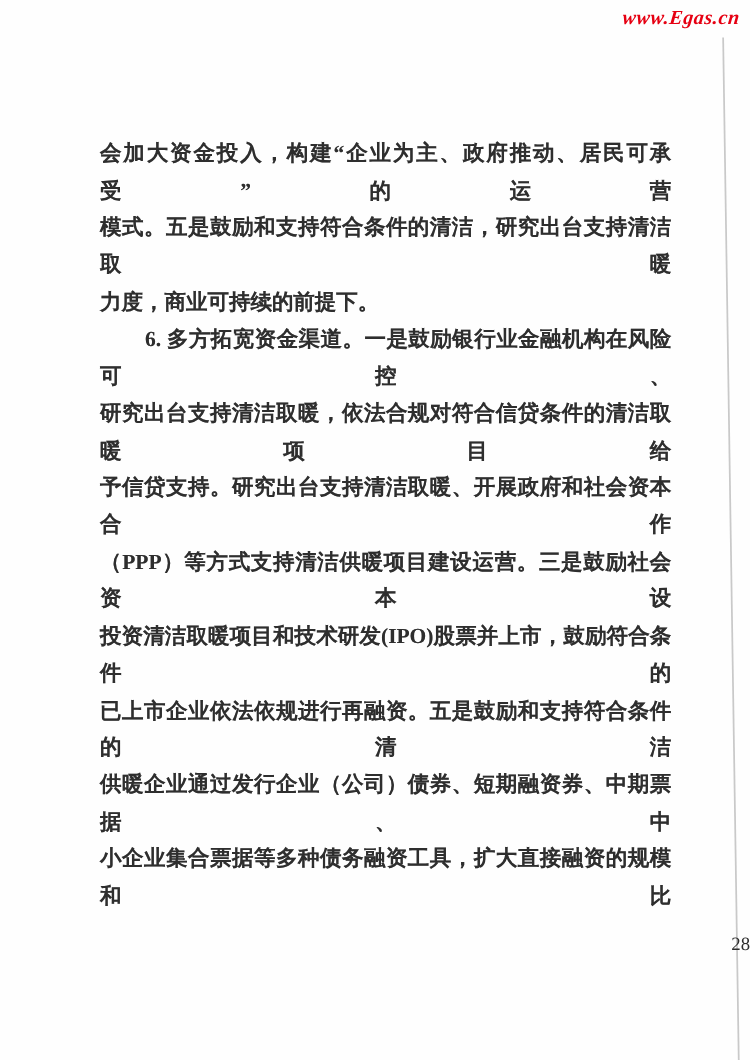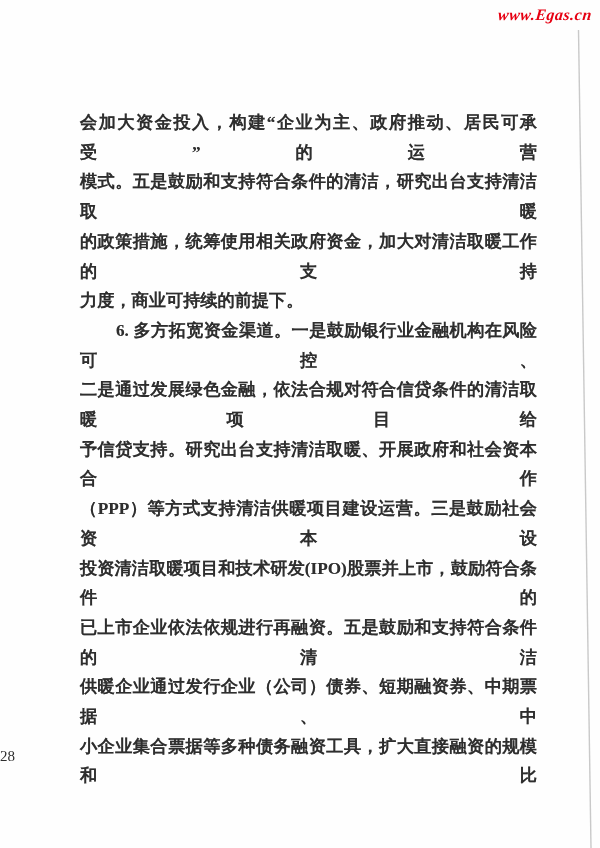--- a/index.html
+++ b/index.html
@@ -51,42 +51,41 @@
     text-align-last: left;
   }
   .line.indent {
     text-indent: 36px;
   }
   .pageno {
     position: absolute;
     left: 0;
     right: 0;
     top: 748px;
-    text-align: left;
+    text-align: right;
     font-size: 15px;
   }
 </style>
 </head>
 <body>
 
 <div class="page">
 
   <div class="watermark" style="color: rgb(230, 0, 18);">www.Egas.cn</div>
 
   <svg class="scan-line-svg" width="600" height="848">
     <line id="scan-edge" x1="578.5" y1="30" x2="591" y2="848" stroke-width="1.4" stroke="#c9c9c9"></line>
   </svg>
 
   <div class="textblock" id="text-lines" style="color: rgb(46, 46, 46);">
       <div class="line">会加大资金投入，构建“企业为主、政府推动、居民可承受”的运营</div>
       <div class="line">模式。五是鼓励和支持符合条件的清洁，研究出台支持清洁取暖</div>
-      <div class="line">的政策措施，统筹使用相关政府资金，加大对清洁取暖工作的支持</div>
       <div class="line nofill">力度，商业可持续的前提下。</div>
       <div class="line indent">6. 多方拓宽资金渠道。一是鼓励银行业金融机构在风险可控、</div>
-      <div class="line">二是通过发展绿色金融，依法合规对符合信贷条件的清洁取暖项目给</div>
+      <div class="line">研究出台支持清洁取暖，依法合规对符合信贷条件的清洁取暖项目给</div>
       <div class="line">予信贷支持。研究出台支持清洁取暖、开展政府和社会资本合作</div>
       <div class="line">（PPP）等方式支持清洁供暖项目建设运营。三是鼓励社会资本设</div>
       <div class="line">投资清洁取暖项目和技术研发(IPO)股票并上市，鼓励符合条件的</div>
       <div class="line">已上市企业依法依规进行再融资。五是鼓励和支持符合条件的清洁</div>
       <div class="line">供暖企业通过发行企业（公司）债券、短期融资券、中期票据、中</div>
       <div class="line">小企业集合票据等多种债务融资工具，扩大直接融资的规模和比</div>
     </div>
 
   <div class="pageno" style="color: rgb(46, 46, 46);">28</div>
 

